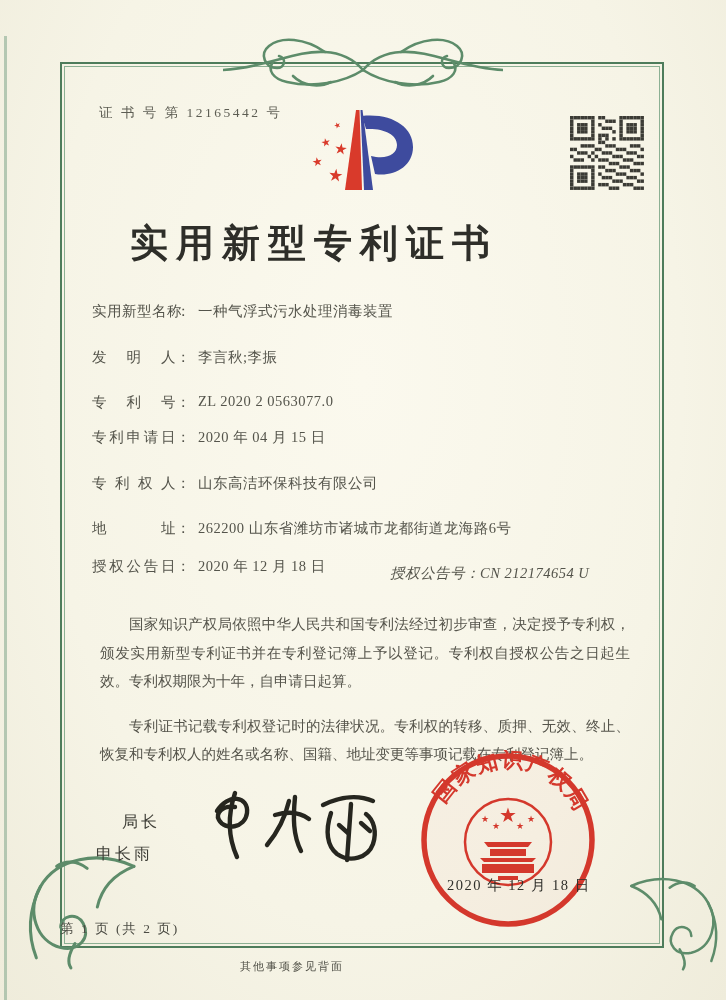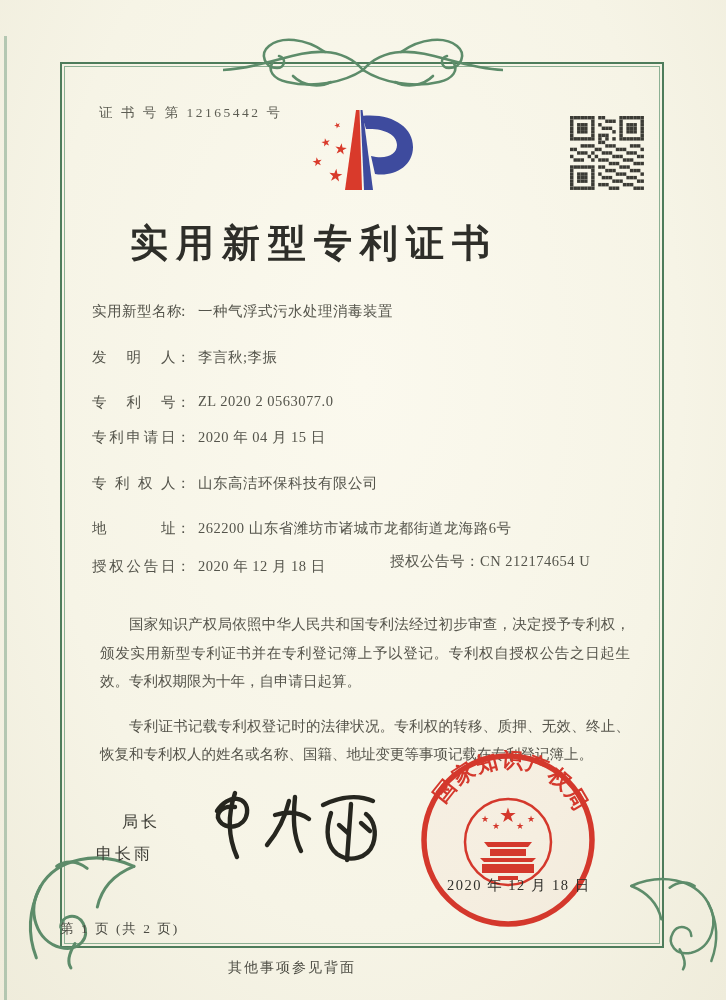--- a/index.html
+++ b/index.html
@@ -33,21 +33,21 @@
   .bodytext{position:absolute;left:84px;top:594px;width:562px;font-size:14.5px;
             line-height:28.5px;text-align:justify;color:#55544b;}
   .bodytext p{margin:16px;text-indent:2em;}
   
   .officer-role{position:absolute;left:96px;top:812px;font-size:16px;letter-spacing:3px;color:#3c3c35;margin-left:26px;}
   .officer-name{position:absolute;left:96px;top:844px;font-size:16px;letter-spacing:3px;color:#3c3c35;}
   .signature{position:absolute;left:195px;top:773px;width:190px;height:108px;}
   .seal{position:absolute;left:418px;top:750px;width:180px;height:180px;}
   .seal-date{position:absolute;left:447px;top:876px;font-size:14.5px;letter-spacing:1.5px;color:#2f2f2a;z-index:5;}
   .page-label{position:absolute;left:60px;top:920px;width:600px;text-align:left;font-size:13.5px;letter-spacing:2px;color:#4c4c44;}
-  .footer-note{position:absolute;left:0;top:959px;width:584px;text-align:center;font-size:14px;letter-spacing:2px;color:#4e4e45;}
+  .footer-note{position:absolute;left:0;top:959px;width:584px;text-align:center;font-size:11px;letter-spacing:2px;color:#4e4e45;}
   .defs-hidden{position:absolute;width:0;height:0;overflow:hidden;}
 </style>
 </head>
 <body>
 
 <svg class="defs-hidden" aria-hidden="true">
   <defs>
     <g id="flourish" stroke="#5d8c6a" stroke-width="3" fill="none" stroke-linecap="round">
       <path d="M116,18 C80,2 40,10 24,38 C10,62 20,92 44,98 C62,102 74,88 66,74 C60,63 44,66 44,78"></path>
       <path d="M116,18 C96,26 84,40 80,58"></path>
@@ -330,21 +330,21 @@
   </div>
   <div class="field" style="top:474px;">
     <span class="lbl">专利权人</span><span class="colon">：</span><span class="val">山东高洁环保科技有限公司</span>
   </div>
   <div class="field" style="top:519px;">
     <span class="lbl">地址</span><span class="colon">：</span><span class="val">262200 山东省潍坊市诸城市龙都街道龙海路6号</span>
   </div>
   <div class="field" style="top:557px;">
     <span class="lbl">授权公告日</span><span class="colon">：</span><span class="val">2020 年 12 月 18 日</span>
   </div>
-  <div class="field2" style="top:552px;">
+  <div class="field2" style="top:564px;font-style:italic;">
     <span>授权公告号</span><span>：</span><span class="val">CN 212174654 U</span>
   </div>
 
   <div class="bodytext">
     <p>国家知识产权局依照中华人民共和国专利法经过初步审查，决定授予专利权，颁发实用新型专利证书并在专利登记簿上予以登记。专利权自授权公告之日起生效。专利权期限为十年，自申请日起算。</p>
     <p>专利证书记载专利权登记时的法律状况。专利权的转移、质押、无效、终止、恢复和专利权人的姓名或名称、国籍、地址变更等事项记载在专利登记簿上。</p>
   </div>
 
   <div class="officer-role">局长</div>
   <div class="officer-name">申长雨</div>

